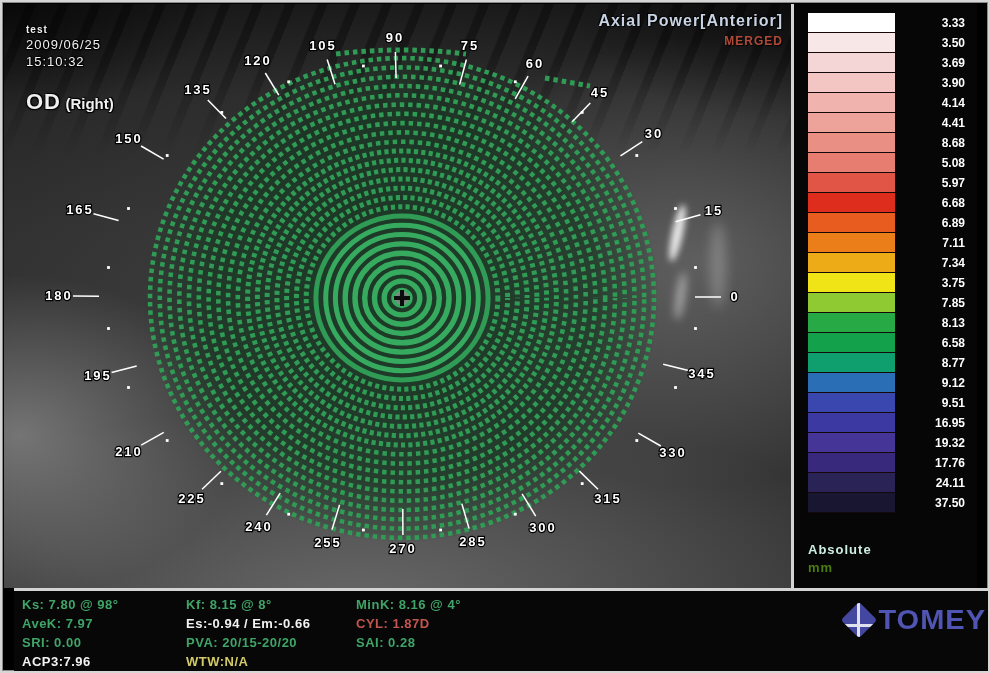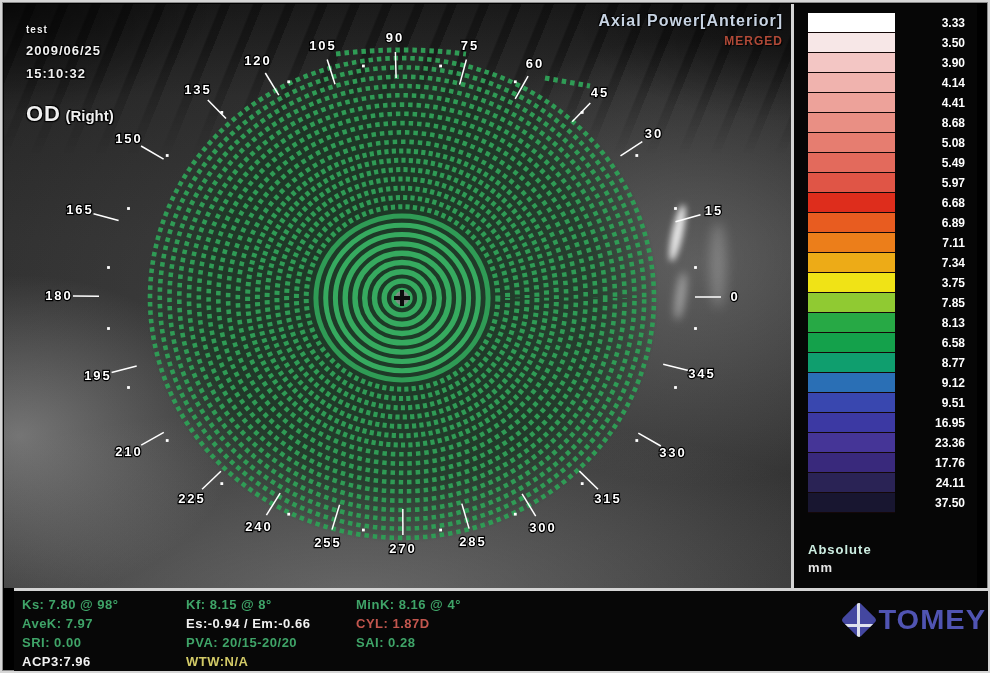--- a/index.html
+++ b/index.html
@@ -24,21 +24,21 @@
   .spec1{left:668px;top:200px;width:11px;height:58px;background:rgba(255,255,255,.85);filter:blur(3px);transform:rotate(12deg);}
   .spec2{left:672px;top:268px;width:9px;height:48px;background:rgba(255,255,255,.45);filter:blur(4px);transform:rotate(8deg);}
   .spec3{left:706px;top:218px;width:16px;height:86px;background:rgba(225,225,225,.28);filter:blur(6px);}
   #topo-svg{position:absolute;left:0;top:0;width:787px;height:584px;}
   .angle-label{font-size:13px;font-weight:bold;fill:#ffffff;letter-spacing:2px;
     paint-order:stroke;stroke:#000;stroke-width:2.4px;}
   
   .info{position:absolute;left:22px;top:20px;color:#f0f0f0;
         text-shadow:1px 1px 1px #000,-1px 1px 1px #000,1px -1px 1px #000;}
   .info .patient{font-size:10px;font-weight:bold;letter-spacing:1px;}
-  .info .date,.info .time{font-size:13px;font-weight:bold;letter-spacing:1px;margin-top:8px;}
+  .info .date,.info .time{font-size:13px;font-weight:normal;letter-spacing:1px;margin-top:2px;}
   .eye-line{margin-top:20px;}
   .eye-line .eye{font-size:22px;font-weight:bold;letter-spacing:1px;}
   .eye-line .side{font-size:15px;font-weight:bold;}
   .map-title{position:absolute;right:8px;top:8px;font-size:16px;font-weight:bold;letter-spacing:1px;
              text-shadow:1px 1px 1px #000,-1px -1px 1px #000;}
   .merged{position:absolute;right:8px;top:30px;font-size:12px;font-weight:bold;letter-spacing:1px;
           text-shadow:1px 1px 1px #000;}
   
   .scale-panel{position:absolute;left:789px;top:2px;width:186px;height:584px;box-sizing:border-box;
                background:#060606;border-left:3px solid #d4d4d4;}
@@ -207,44 +207,44 @@
     <div id="scale-rows">
         <div class="scale-row">
           <div class="swatch" style="background: rgb(255, 255, 255);"></div>
           <div class="scale-val">3.33</div>
         </div>
         <div class="scale-row">
           <div class="swatch" style="background: rgb(247, 231, 231);"></div>
           <div class="scale-val">3.50</div>
         </div>
         <div class="scale-row">
+          <div class="swatch" style="background: rgb(245, 214, 214);"></div>
+          <div class="scale-val">3.69</div>
+        </div>
+        <div class="scale-row">
           <div class="swatch" style="background: rgb(243, 198, 196);"></div>
           <div class="scale-val">3.90</div>
         </div>
         <div class="scale-row">
           <div class="swatch" style="background: rgb(240, 179, 174);"></div>
           <div class="scale-val">4.14</div>
         </div>
         <div class="scale-row">
           <div class="swatch" style="background: rgb(237, 162, 154);"></div>
           <div class="scale-val">4.41</div>
         </div>
         <div class="scale-row">
           <div class="swatch" style="background: rgb(233, 143, 132);"></div>
           <div class="scale-val">8.68</div>
         </div>
         <div class="scale-row">
           <div class="swatch" style="background: rgb(230, 125, 112);"></div>
           <div class="scale-val">5.08</div>
         </div>
         <div class="scale-row">
-          <div class="swatch" style="background: rgb(227, 106, 92);"></div>
-          <div class="scale-val">5.49</div>
-        </div>
-        <div class="scale-row">
           <div class="swatch" style="background: rgb(224, 85, 70);"></div>
           <div class="scale-val">5.97</div>
         </div>
         <div class="scale-row">
           <div class="swatch" style="background: rgb(222, 45, 28);"></div>
           <div class="scale-val">6.68</div>
         </div>
         <div class="scale-row">
           <div class="swatch" style="background: rgb(232, 92, 32);"></div>
           <div class="scale-val">6.89</div>
@@ -284,37 +284,37 @@
         <div class="scale-row">
           <div class="swatch" style="background: rgb(57, 71, 175);"></div>
           <div class="scale-val">9.51</div>
         </div>
         <div class="scale-row">
           <div class="swatch" style="background: rgb(60, 57, 163);"></div>
           <div class="scale-val">16.95</div>
         </div>
         <div class="scale-row">
           <div class="swatch" style="background: rgb(69, 53, 151);"></div>
-          <div class="scale-val">23.36</div>
+          <div class="scale-val">19.32</div>
         </div>
         <div class="scale-row">
           <div class="swatch" style="background: rgb(57, 41, 124);"></div>
           <div class="scale-val">17.76</div>
         </div>
         <div class="scale-row">
           <div class="swatch" style="background: rgb(42, 35, 85);"></div>
           <div class="scale-val">24.11</div>
         </div>
         <div class="scale-row">
           <div class="swatch" style="background: rgb(24, 22, 48);"></div>
           <div class="scale-val">37.50</div>
         </div>
       </div>
     <div class="absolute-lbl" style="color: rgb(205, 238, 226);">Absolute</div>
-    <div class="unit-lbl" style="color: #e5e5e5;">mm</div>
+    <div class="unit-lbl" style="color: #4d7c0f;">mm</div>
   </div>
 
   <div class="bottom-panel">
     <div class="stat-col" id="col1">
         <div class="stat c-green">Ks: 7.80 @ 98°</div>
         <div class="stat c-green">AveK: 7.97</div>
         <div class="stat c-green">SRI: 0.00</div>
         <div class="stat c-white">ACP3:7.96</div>
       </div>
     <div class="stat-col" id="col2">

